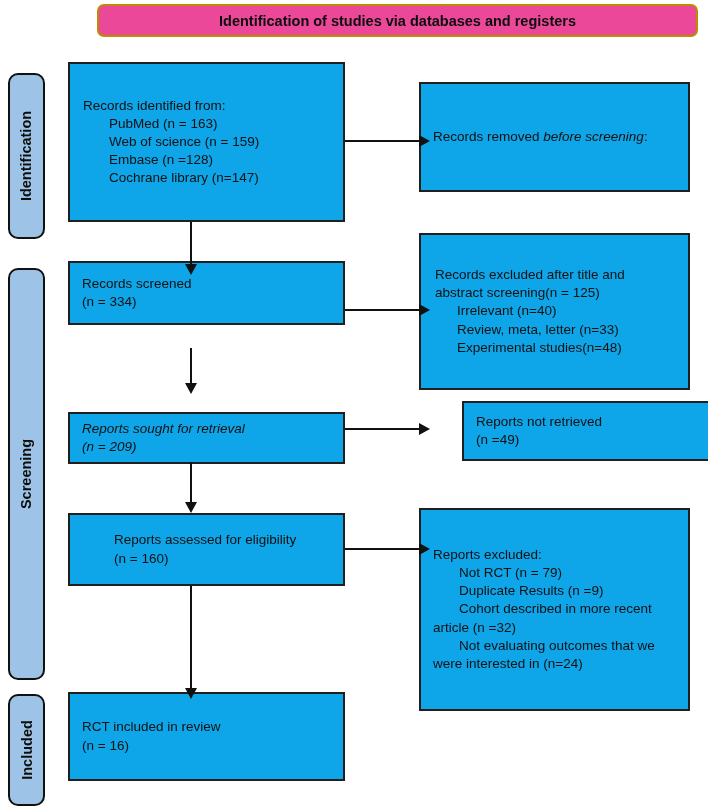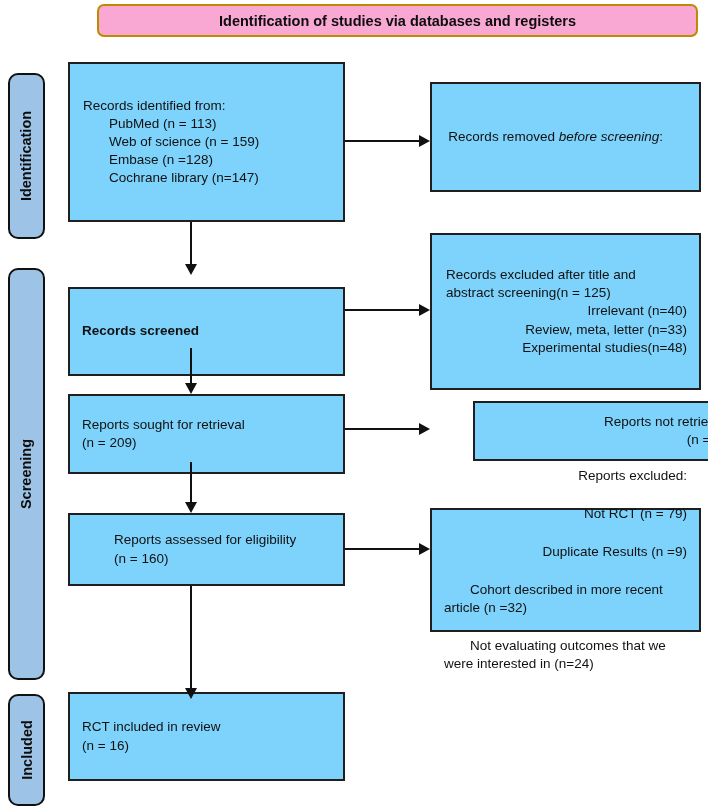--- a/index.html
+++ b/index.html
@@ -3,54 +3,54 @@
 <meta charset="utf-8">
 <style>
   html,body{margin:0;padding:0;background:#fff;}
   #canvas{
     position:relative;width:708px;height:812px;background:#fff;
     font-family:"Liberation Sans",sans-serif;color:#111;overflow:hidden;
   }
   
   .banner{
     position:absolute;left:97px;top:4px;width:601px;height:33px;
-    background:#f9a8d4;border:2px solid #BE8A00;border-radius:7px;
+    background:#ec4899;border:2px solid #BE8A00;border-radius:7px;
     box-sizing:border-box;display:flex;align-items:center;justify-content:center;
     font-weight:bold;font-size:14.5px;color:#0d0d0d;
   }
   
   .stage{
     position:absolute;left:8px;width:37px;background:#9DC3E6;
     border:2px solid #111;border-radius:10px;box-sizing:border-box;
     display:flex;align-items:center;justify-content:center;
   }
   .stage > span{
     transform:rotate(-90deg);white-space:nowrap;font-weight:bold;
     font-size:14.5px;color:#0d0d0d;
   }
   #stage-identification{top:73px;height:166px;}
   #stage-screening{top:268px;height:412px;}
   #stage-included{top:694px;height:112px;}
   
   .box{
-    position:absolute;background:#7dd3fc;border:2px solid #1f1f1f;
+    position:absolute;background:#0ea5e9;border:2px solid #1f1f1f;
     box-sizing:border-box;display:flex;flex-direction:column;justify-content:center;
     font-size:13.5px;line-height:1.34;padding:8px 12px;
   }
   .col-left{left:68px;width:277px;}
-  .col-right{left:430px;width:271px;align-items:flex-end;}
+  .col-right{left:419px;width:271px;}
   #box-identified{top:62px;height:160px;padding-left:13px;}
-  #box-screened{top:287px;height:89px;font-weight:bold;}
-  #box-sought{top:394px;height:80px;}
+  #box-screened{top:261px;height:64px;}
+  #box-sought{top:412px;height:52px;font-style:italic;}
   #box-assessed{top:513px;height:73px;padding-left:44px;}
   #box-included{top:692px;height:89px;}
   #rbox-removed{top:82px;height:110px;padding-right:36px;}
   #rbox-excluded-screening{top:233px;height:157px;padding-left:14px;}
   #rbox-not-retrieved{top:401px;height:60px;margin-left:43px;}
-  #rbox-excluded-eligibility{top:508px;height:124px;gap:20px;}
+  #rbox-excluded-eligibility{top:508px;height:203px;}
   .indent{padding-left:26px;}
   .indent-sm{padding-left:22px;}
   .hang{text-indent:26px;}
   .line{margin:0;}
   .it{font-style:italic;}
   
   .hline{position:absolute;height:2px;background:#111;}
   .vline{position:absolute;width:2px;background:#111;}
   .head-right{position:absolute;width:0;height:0;
     border-left:11px solid #111;border-top:6px solid transparent;border-bottom:6px solid transparent;}
@@ -71,28 +71,29 @@
   </div>
   <div class="stage" id="stage-screening">
     <span>Screening</span>
   </div>
   <div class="stage" id="stage-included">
     <span>Included</span>
   </div>
 
   <div class="box col-left" id="box-identified">
     <p class="line">Records identified from:</p>
-    <p class="line indent">PubMed (n = 113)</p>
+    <p class="line indent">PubMed (n = 163)</p>
     <p class="line indent">Web of science (n = 159)</p>
     <p class="line indent">Embase (n =128)</p>
     <p class="line indent">Cochrane library (n=147)</p>
   </div>
 
   <div class="box col-left" id="box-screened">
     <p class="line">Records screened</p>
+    <p class="line">(n = 334)</p>
   </div>
 
   <div class="box col-left" id="box-sought">
     <p class="line">Reports sought for retrieval</p>
     <p class="line">(n = 209)</p>
   </div>
 
   <div class="box col-left" id="box-assessed">
     <p class="line">Reports assessed for eligibility</p>
     <p class="line">(n = 160)</p>

